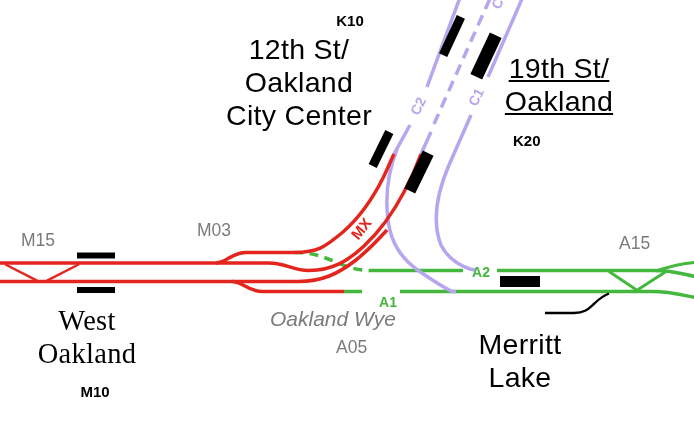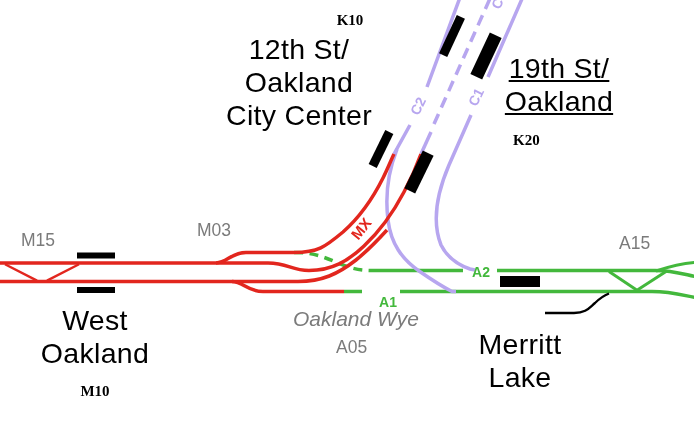--- a/index.html
+++ b/index.html
@@ -9,21 +9,21 @@
     -webkit-font-smoothing:antialiased;
   }
   #trackmap{position:absolute;left:0;top:0;}
   .stroke-red{stroke:var(--m-line-red);fill:none;}
   .stroke-green{stroke:var(--a-line-green);fill:none;}
   .stroke-purple{stroke:var(--c-line-purple);fill:none;}
   .stroke-black{stroke:var(--platform-black);fill:none;}
   .platform{fill:var(--platform-black);stroke:none;}
   .lbl{position:absolute;white-space:nowrap;}
   .station-name{font-size:28.5px;line-height:33px;color:#000;text-align:center;letter-spacing:.3px;}
-  .station-code{font-size:15px;font-weight:bold;color:#000;font-family:Liberation Serif, serif;}
+  .station-code{font-size:15px;font-weight:bold;color:#000;}
   .track-ref{font-size:17.5px;color:var(--label-gray);}
   .wye-name{font-size:21px;font-style:italic;color:var(--label-gray);}
   .mini{font-size:14px;font-weight:bold;}
   .purple-txt{color:var(--c-line-purple);}
   .red-txt{color:var(--m-line-red);}
   .green-txt{color:var(--a-line-green);}
   .rot{transform-origin:center center;}
 </style>
 </head>
 <body>
@@ -102,32 +102,32 @@
     <div>Oakland</div>
     <div>City Center</div>
   </div>
 
   <div class="lbl station-name" style="left:485px;top:52px;width:148px;text-decoration:underline;">
     <div>19th St/</div>
     <div>Oakland</div>
   </div>
   <div class="lbl station-code" style="left:513px;top:132px;position:absolute;">K20</div>
 
-  <div class="lbl station-name" style="left:13px;top:304px;width:164px;">
+  <div class="lbl station-name" style="left:5px;top:304px;width:164px;font-family:Liberation Serif, serif;">
     <div>West</div>
     <div>Oakland</div>
   </div>
   <div class="lbl station-code" style="left:13px;top:383px;width:164px;text-align:center;">M10</div>
 
   <div class="lbl station-name" style="left:438px;top:328px;width:164px;">
     <div>Merritt</div>
     <div>Lake</div>
   </div>
 
-  <div class="lbl wye-name" style="left:270px;top:307px;width:172px;text-align:center;">Oakland Wye</div>
+  <div class="lbl wye-name" style="left:270px;top:307px;width:172px;">Oakland Wye</div>
   <div class="lbl track-ref" style="left:336px;top:337px;">A05</div>
 
   <div class="lbl track-ref" style="left:21px;top:230px;">M15</div>
   <div class="lbl track-ref" style="left:197px;top:220px;">M03</div>
   <div class="lbl track-ref" style="left:619px;top:233px;">A15</div>
 
   <div class="lbl mini green-txt" style="left:466px;top:264px;width:30px;text-align:center;">A2</div>
   <div class="lbl mini green-txt" style="left:365px;top:294px;width:32px;text-align:right;">A1</div>
   <div class="lbl mini red-txt rot" style="left:346px;top:220px;width:30px;text-align:center;font-size:15px;transform:rotate(-51deg);">MX</div>
   <div class="lbl mini purple-txt rot" style="left:403px;top:98px;width:30px;text-align:center;transform:rotate(-64deg);">C2</div>

